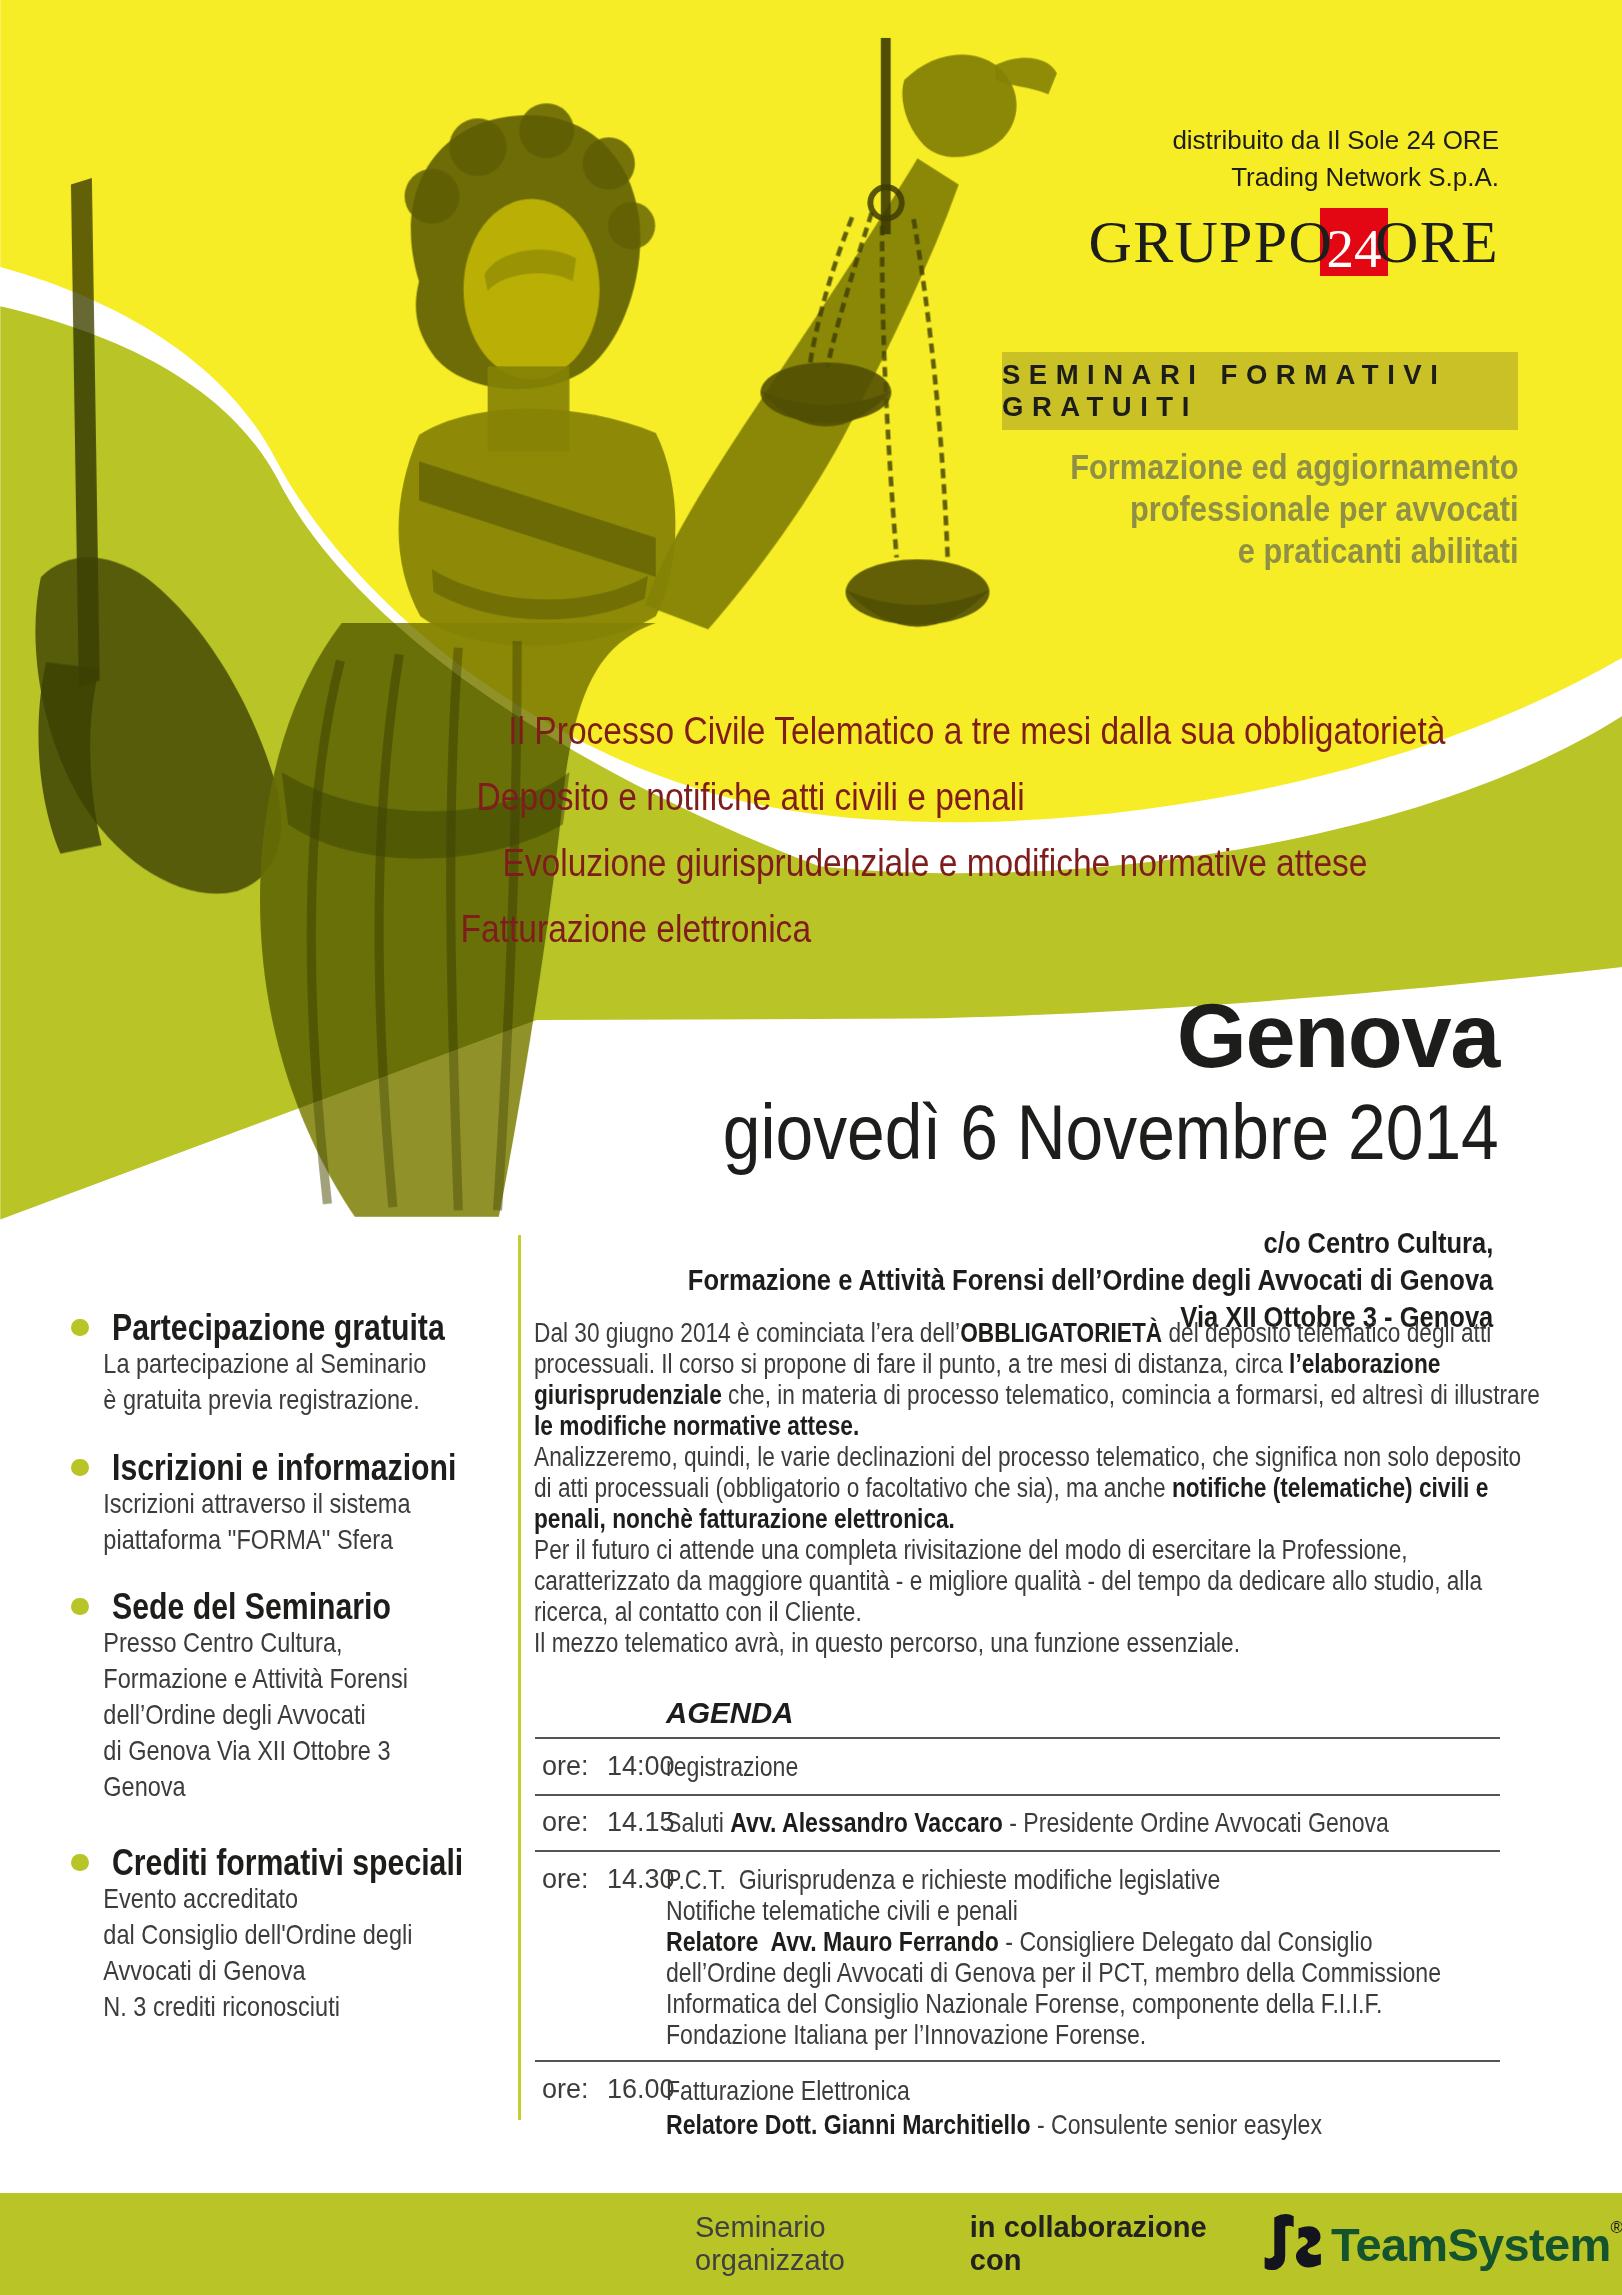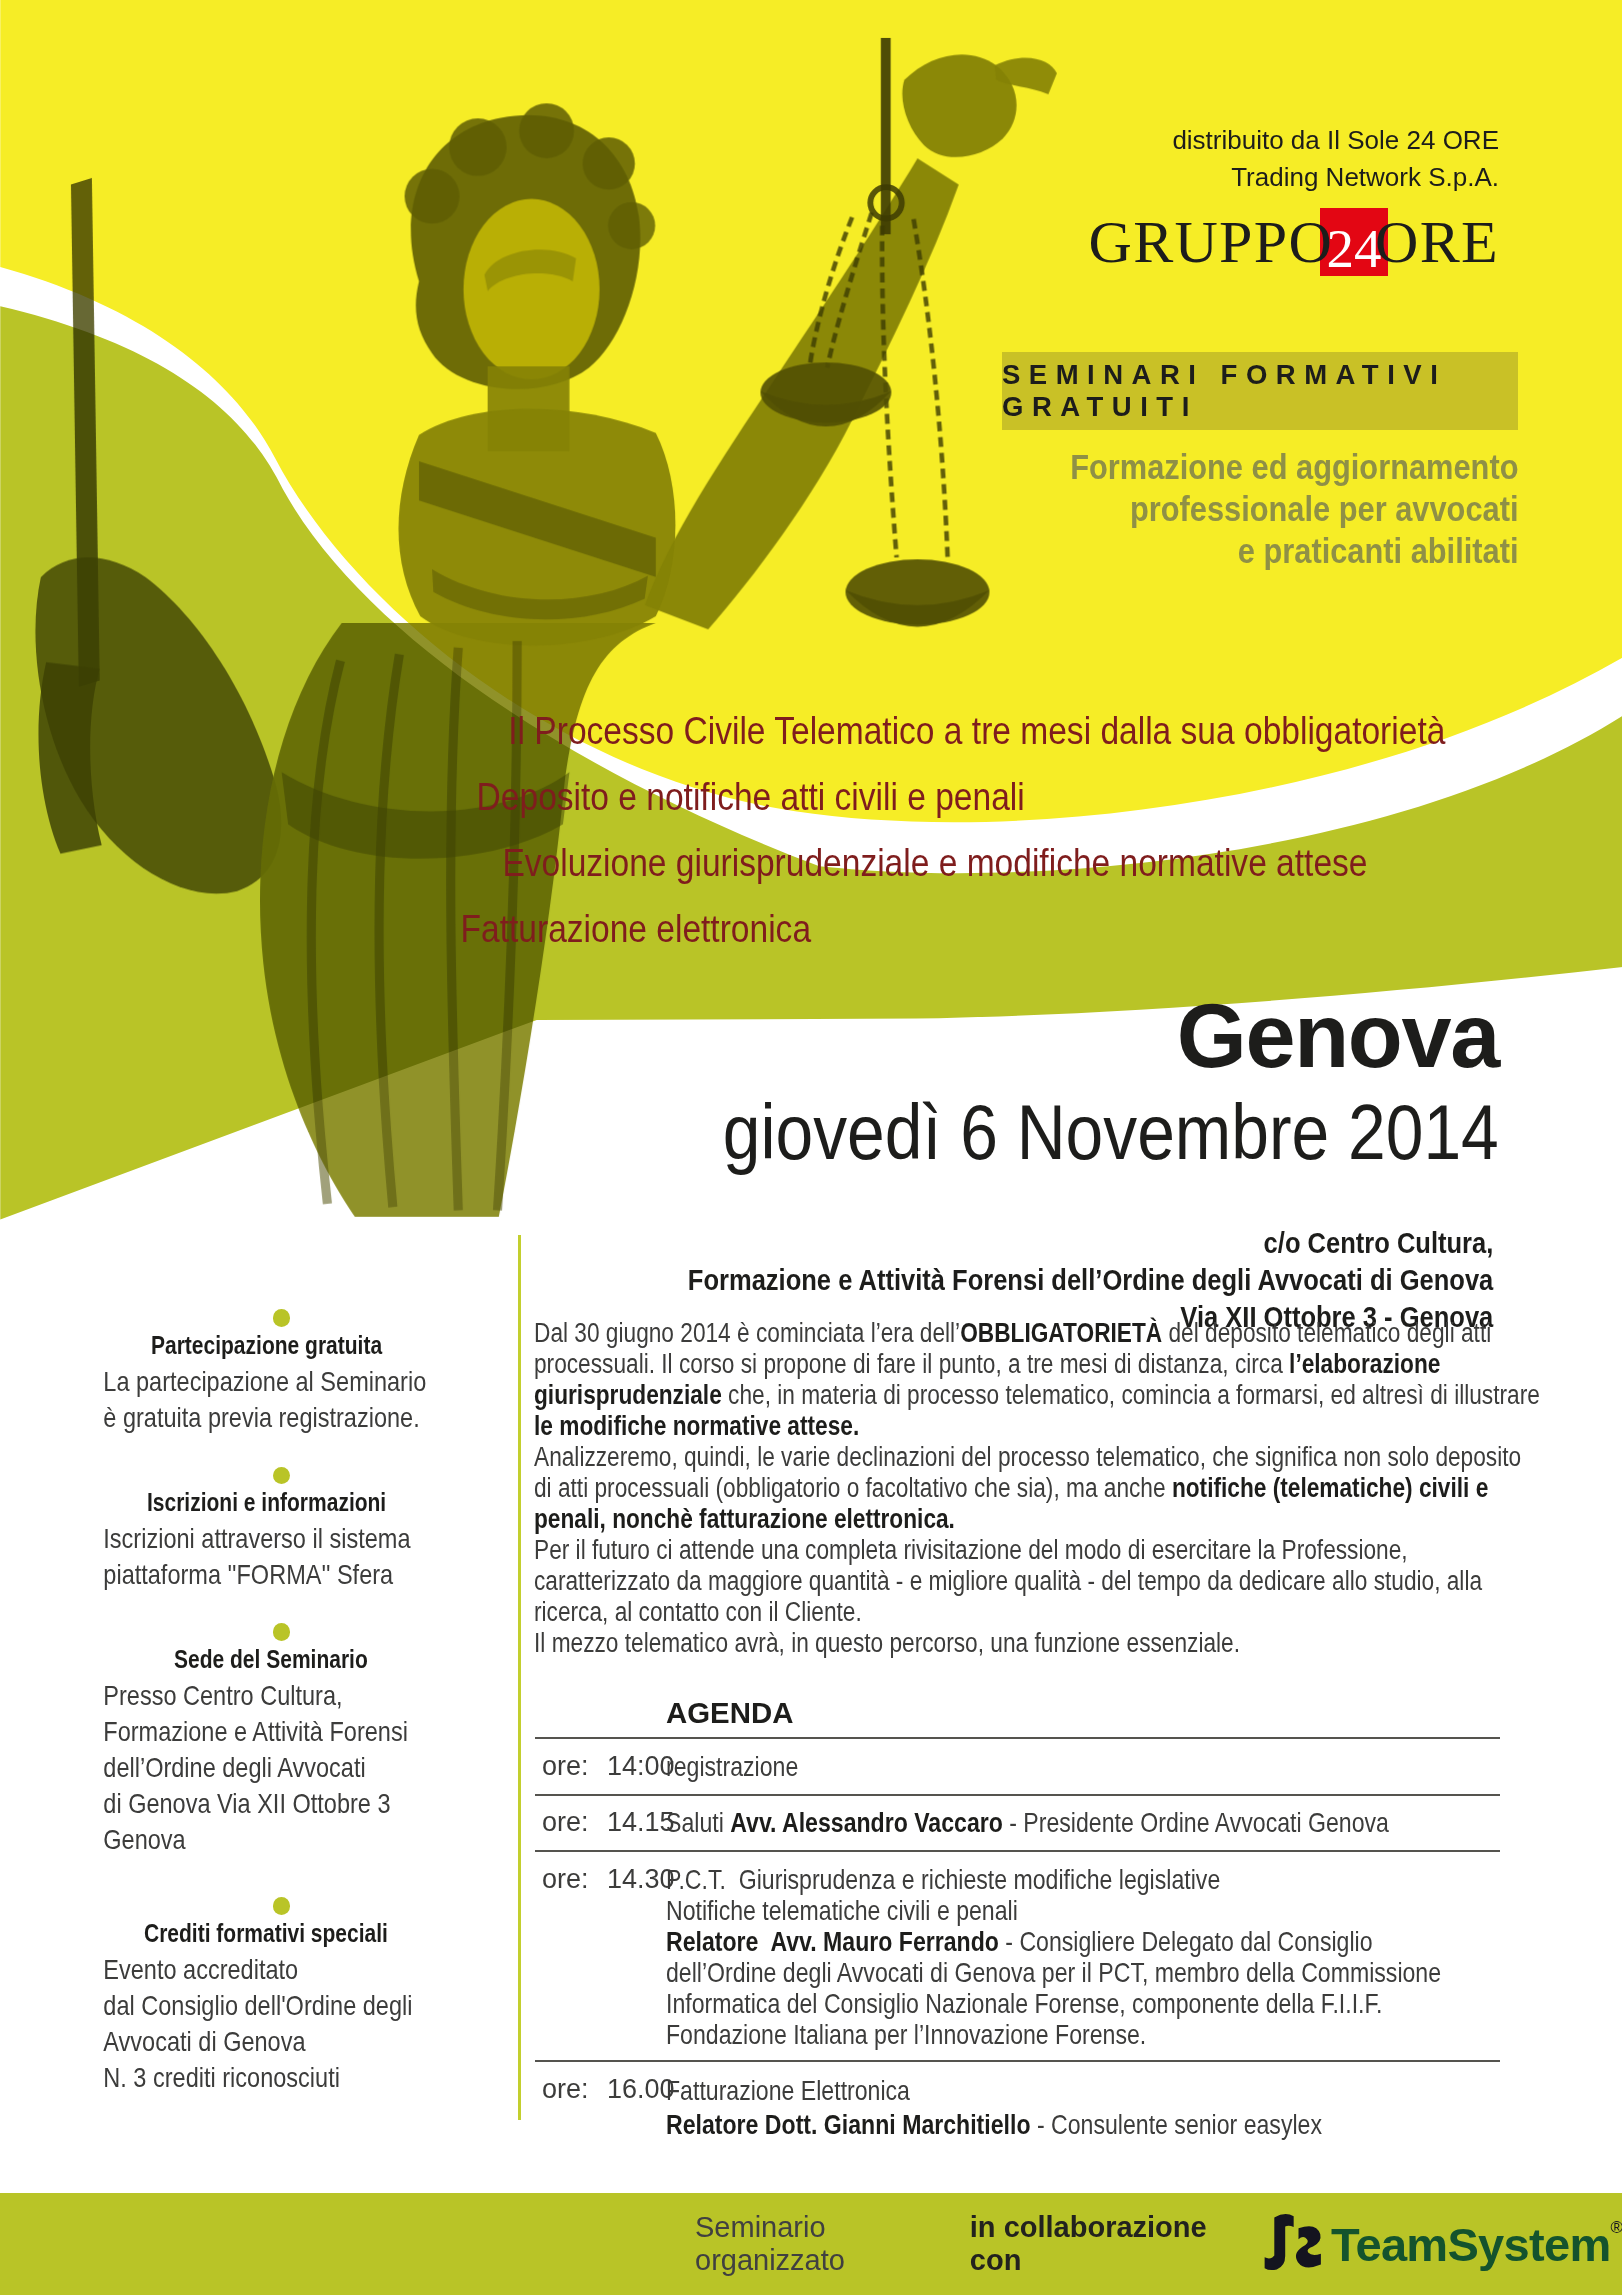--- a/index.html
+++ b/index.html
@@ -14,21 +14,21 @@
   .logo-row{display:flex;align-items:center;}
   .logo-serif{font-family:"Liberation Serif",serif;font-size:60px;font-weight:400;letter-spacing:1.3px;line-height:68px;position:relative;z-index:2;}
   .logo-box{width:68px;height:68px;background:#e30613;display:flex;align-items:center;justify-content:center;margin:0 -13px;z-index:1;position:relative;}
   .logo-box span{font-family:"Liberation Serif",serif;font-size:55px;color:#ffffff;line-height:55px;position:relative;top:6.5px;}
   .banner{background:#c9c126;display:flex;align-items:center;justify-content:center;font-size:27.5px;font-weight:700;letter-spacing:8.5px;}
   .tagline{font-size:35px;line-height:42px;font-weight:700;color:#8f9046;}
   .bandtitle{font-size:39px;line-height:66px;font-weight:500;color:#7f1d1d;text-align:left;}
   .city{font-size:90px;font-weight:800;letter-spacing:-1.3px;}
   .date{font-size:77px;font-weight:400;}
   .venue{font-size:29px;line-height:37px;font-weight:700;}
-  .side-title{font-size:25px;font-weight:700;line-height:37px;display:flex;align-items:center;flex-direction:column;}
+  .side-title{font-size:36px;font-weight:700;line-height:37px;display:flex;align-items:center;}
   .side-line{font-size:28px;line-height:36px;color:#3c3c3b;padding-left:48px;}
   .dot{display:inline-block;width:17.7px;height:17.7px;border-radius:50%;background:#b9c427;margin:0 23px 0 7.9px;flex:0 0 auto;}
   .intro-line{font-size:27px;line-height:31px;color:#3c3c3b;}
   .agenda-h{font-size:29.4px;font-weight:700;}
   .rule{height:2px;background:#55544f;}
   .ag-pre{font-size:27px;color:#3c3c3b;}
   .ag-line{font-size:27.5px;line-height:31px;color:#3c3c3b;}
   .footer-band{background:#b9c427;display:flex;align-items:center;}
   .footer-inner{display:flex;align-items:center;margin-left:695px;}
   .f-pre{font-size:29px;color:#404040;}
@@ -188,21 +188,21 @@
   <div class="intro-line cond"><span></span><b>le modifiche normative attese.</b><span></span></div>
   <div class="intro-line cond"><span>Analizzeremo, quindi, le varie declinazioni del processo telematico, che significa non solo deposito</span></div>
   <div class="intro-line cond"><span>di atti processuali (obbligatorio o facoltativo che sia), ma anche </span><b>notifiche (telematiche) civili e</b><span></span></div>
   <div class="intro-line cond"><span></span><b>penali, nonchè fatturazione elettronica.</b><span></span></div>
   <div class="intro-line cond"><span>Per il futuro ci attende una completa rivisitazione del modo di esercitare la Professione,</span></div>
   <div class="intro-line cond"><span>caratterizzato da maggiore quantità - e migliore qualità - del tempo da dedicare allo studio, alla</span></div>
   <div class="intro-line cond"><span>ricerca, al contatto con il Cliente.</span></div>
   <div class="intro-line cond"><span>Il mezzo telematico avrà, in questo percorso, una funzione essenziale.</span></div>
 </div>
 
-<div class="abs agenda-h" style="left:666px;top:1696px;">AGENDA</div>
+<div class="abs agenda-h" style="left:666px;top:1696px;font-style:italic;">AGENDA</div>
 
 <div class="abs rule" style="left:535px;top:1737px;width:965px;"></div>
 <div class="abs ag-pre" style="left:542px;top:1751px;">ore:</div>
 <div class="abs ag-pre" style="left:607px;top:1751px;">14:00</div>
 <div class="abs" style="left:666px;top:1751px;width:838px;">
   <div class="ag-line cond"><span>registrazione</span></div>
 </div>
 
 <div class="abs rule" style="left:535px;top:1794px;width:965px;"></div>
 <div class="abs ag-pre" style="left:542px;top:1807px;">ore:</div>

